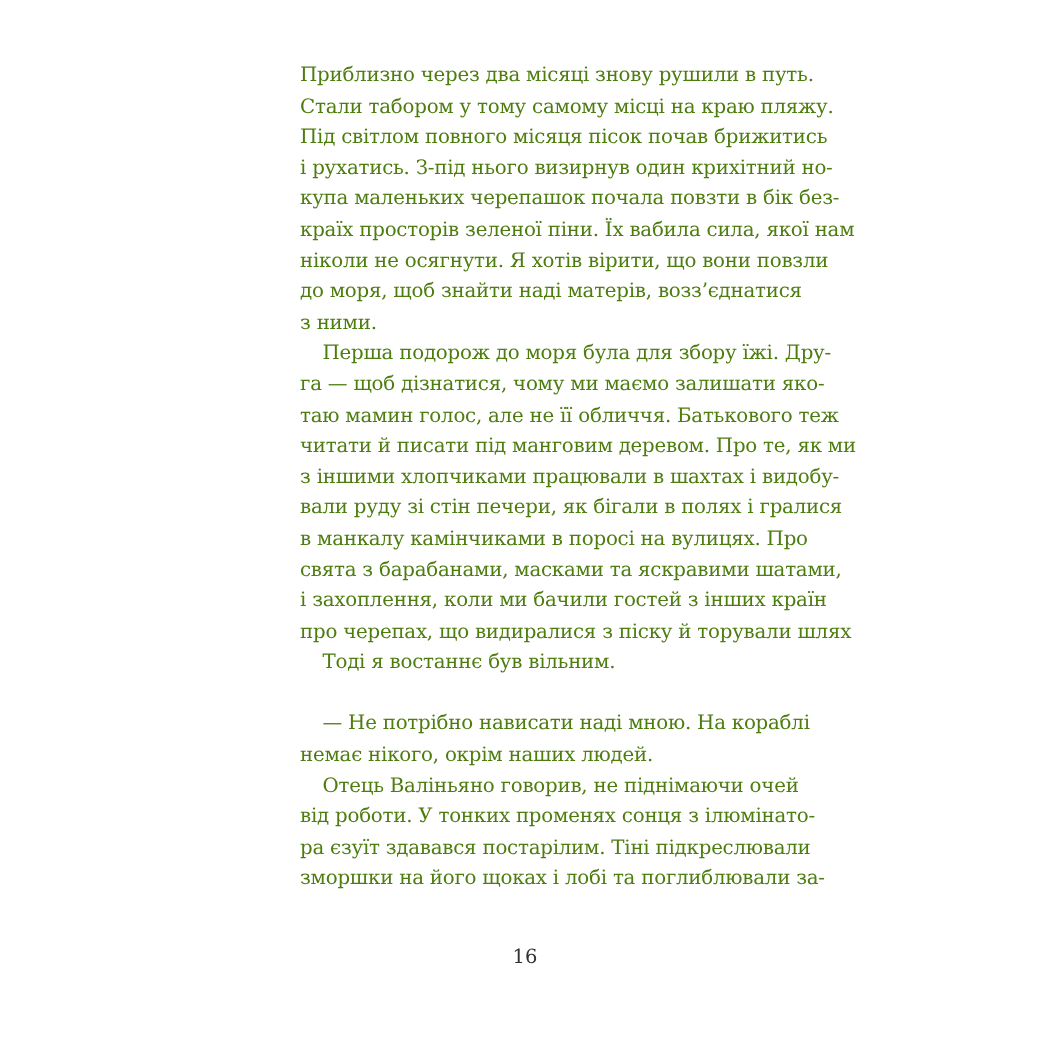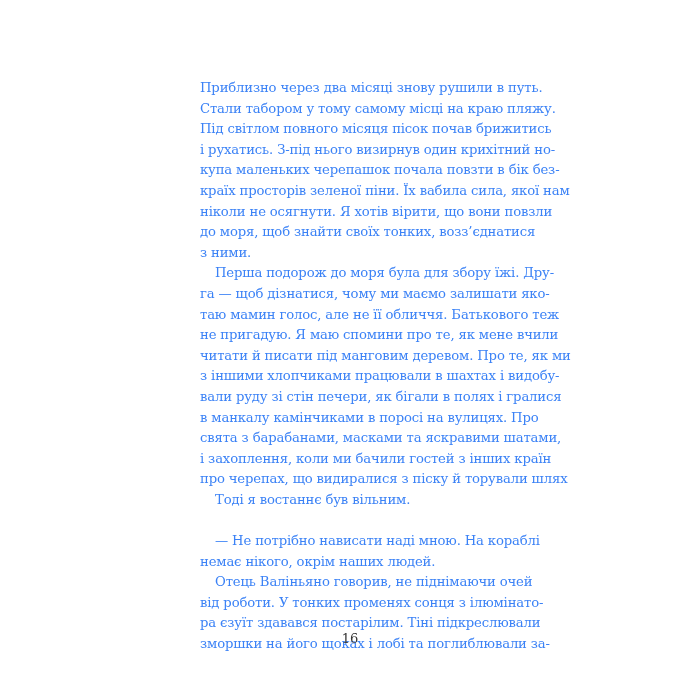--- a/index.html
+++ b/index.html
@@ -1,22 +1,21 @@
 <!DOCTYPE html>
 <html><head>
   <meta charset="utf-8">
   <style>
     html, body { margin: 0; padding: 0; background: #ffffff; }
     body { width: 700px; height: 700px; position: relative; overflow: hidden; }
     .page {
       position: absolute; left: 200px; top: 41px; width: 328px;
       font-family: "DejaVu Serif", "Liberation Serif", serif;
-      font-size: 13.2px; line-height: 20.6px; color: #3b82f6;
+      font-size: 13.2px; line-height: 20.6px; color: #4d7c0f;
       letter-spacing: -0.15px;
-      margin-top: 37px;
     }
     .line { white-space: nowrap; display: block; text-align: justify; text-align-last: justify; height: 20.6px; }
     .line.last { text-align-last: left; }
     .line.indent { padding-left: 15px; }
     .gap { height: 20.6px; }
     .page-number {
       position: absolute; left: 0; width: 700px; top: 631px; text-align: center;
       font-family: "DejaVu Serif", "Liberation Serif", serif; font-size: 13px; color: #333;
     }
   </style>
@@ -24,26 +23,25 @@
 <body>
 
 <div class="page" id="page">
     <span class="line">Приблизно через два місяці знову рушили в путь.</span>
     <span class="line">Стали табором у тому самому місці на краю пляжу.</span>
     <span class="line">Під світлом повного місяця пісок почав брижитись</span>
     <span class="line">і рухатись. З-під нього визирнув один крихітний но-</span>
     <span class="line">купа маленьких черепашок почала повзти в бік без-</span>
     <span class="line">країх просторів зеленої піни. Їх вабила сила, якої нам</span>
     <span class="line">ніколи не осягнути. Я хотів вірити, що вони повзли</span>
-    <span class="line">до моря, щоб знайти своїх тонких, возз’єднатися</span>
+    <span class="line">до моря, щоб знайти наді матерів, возз’єднатися</span>
     <span class="line last">з ними.</span>
     <span class="line indent">Перша подорож до моря була для збору їжі. Дру-</span>
     <span class="line">га — щоб дізнатися, чому ми маємо залишати яко-</span>
     <span class="line">таю мамин голос, але не її обличчя. Батькового теж</span>
-    <span class="line">не пригадую. Я маю спомини про те, як мене вчили</span>
     <span class="line">читати й писати під манговим деревом. Про те, як ми</span>
     <span class="line">з іншими хлопчиками працювали в шахтах і видобу-</span>
     <span class="line">вали руду зі стін печери, як бігали в полях і гралися</span>
     <span class="line">в манкалу камінчиками в поросі на вулицях. Про</span>
     <span class="line">свята з барабанами, масками та яскравими шатами,</span>
     <span class="line">і захоплення, коли ми бачили гостей з інших країн</span>
     <span class="line">про черепах, що видиралися з піску й торували шлях</span>
     <span class="line indent last">Тоді я востаннє був вільним.</span>
     <span class="gap" style="display: block;"></span>
     <span class="line indent">— Не потрібно нависати наді мною. На кораблі</span>

